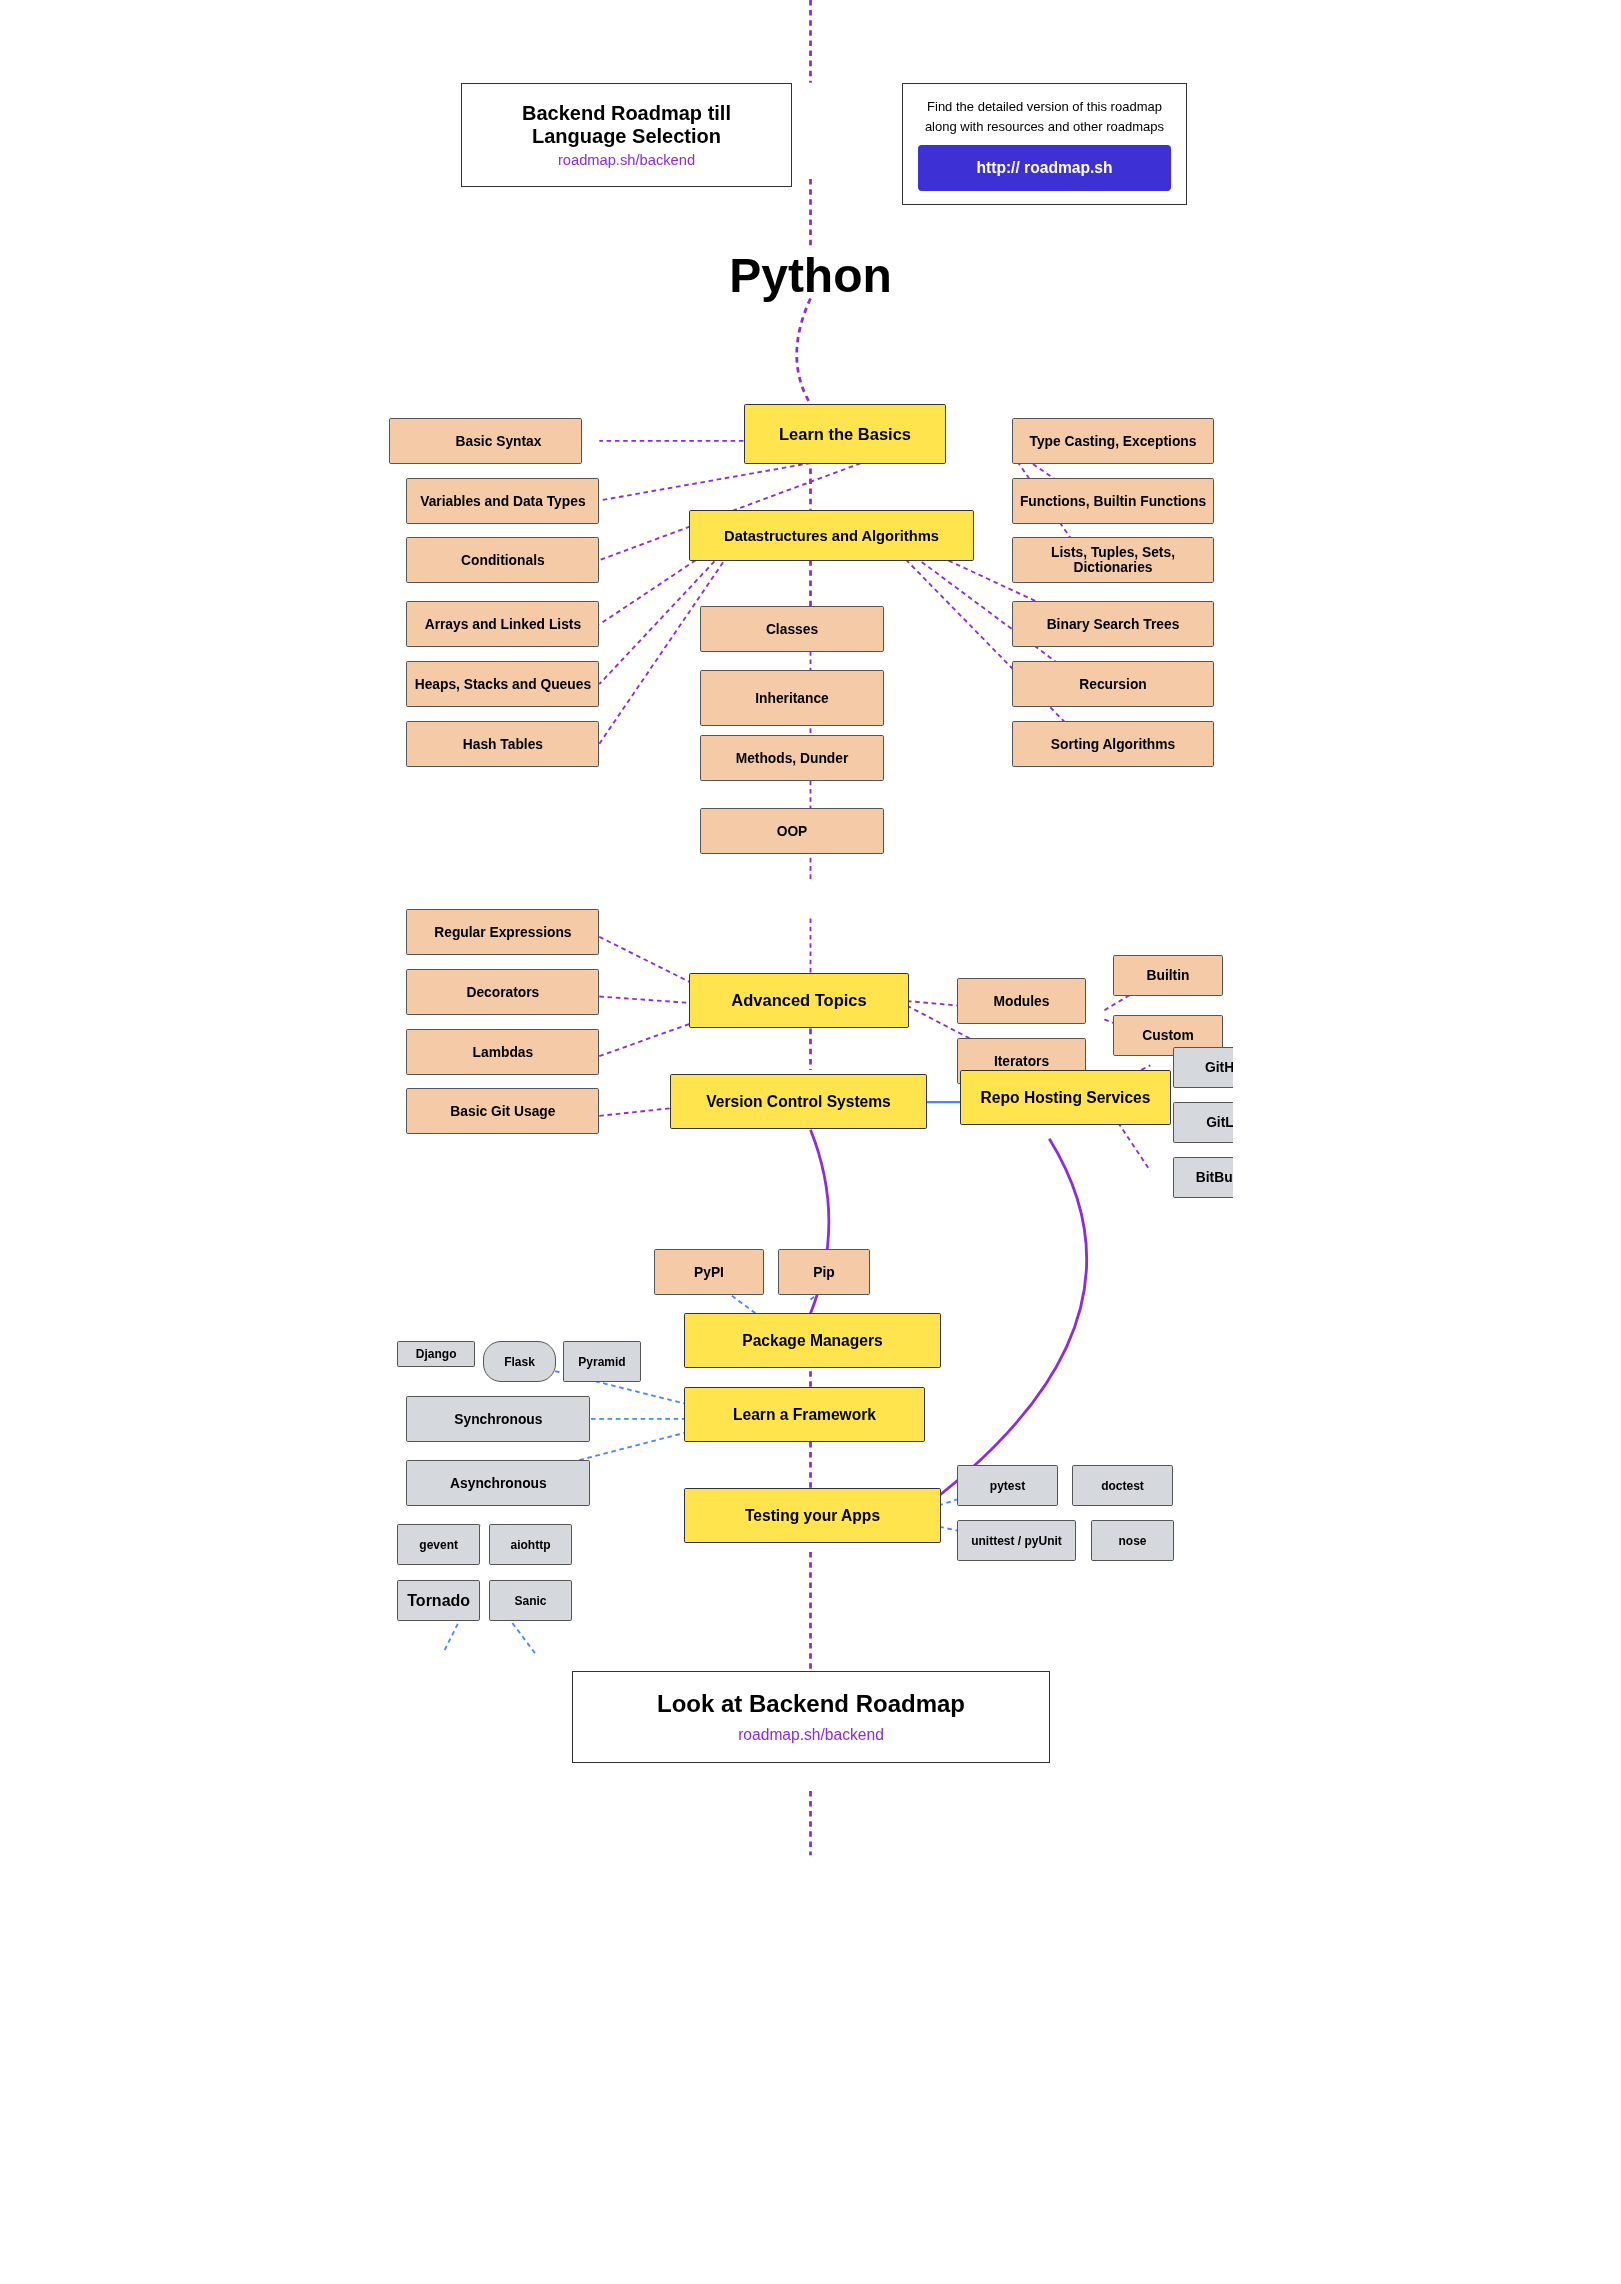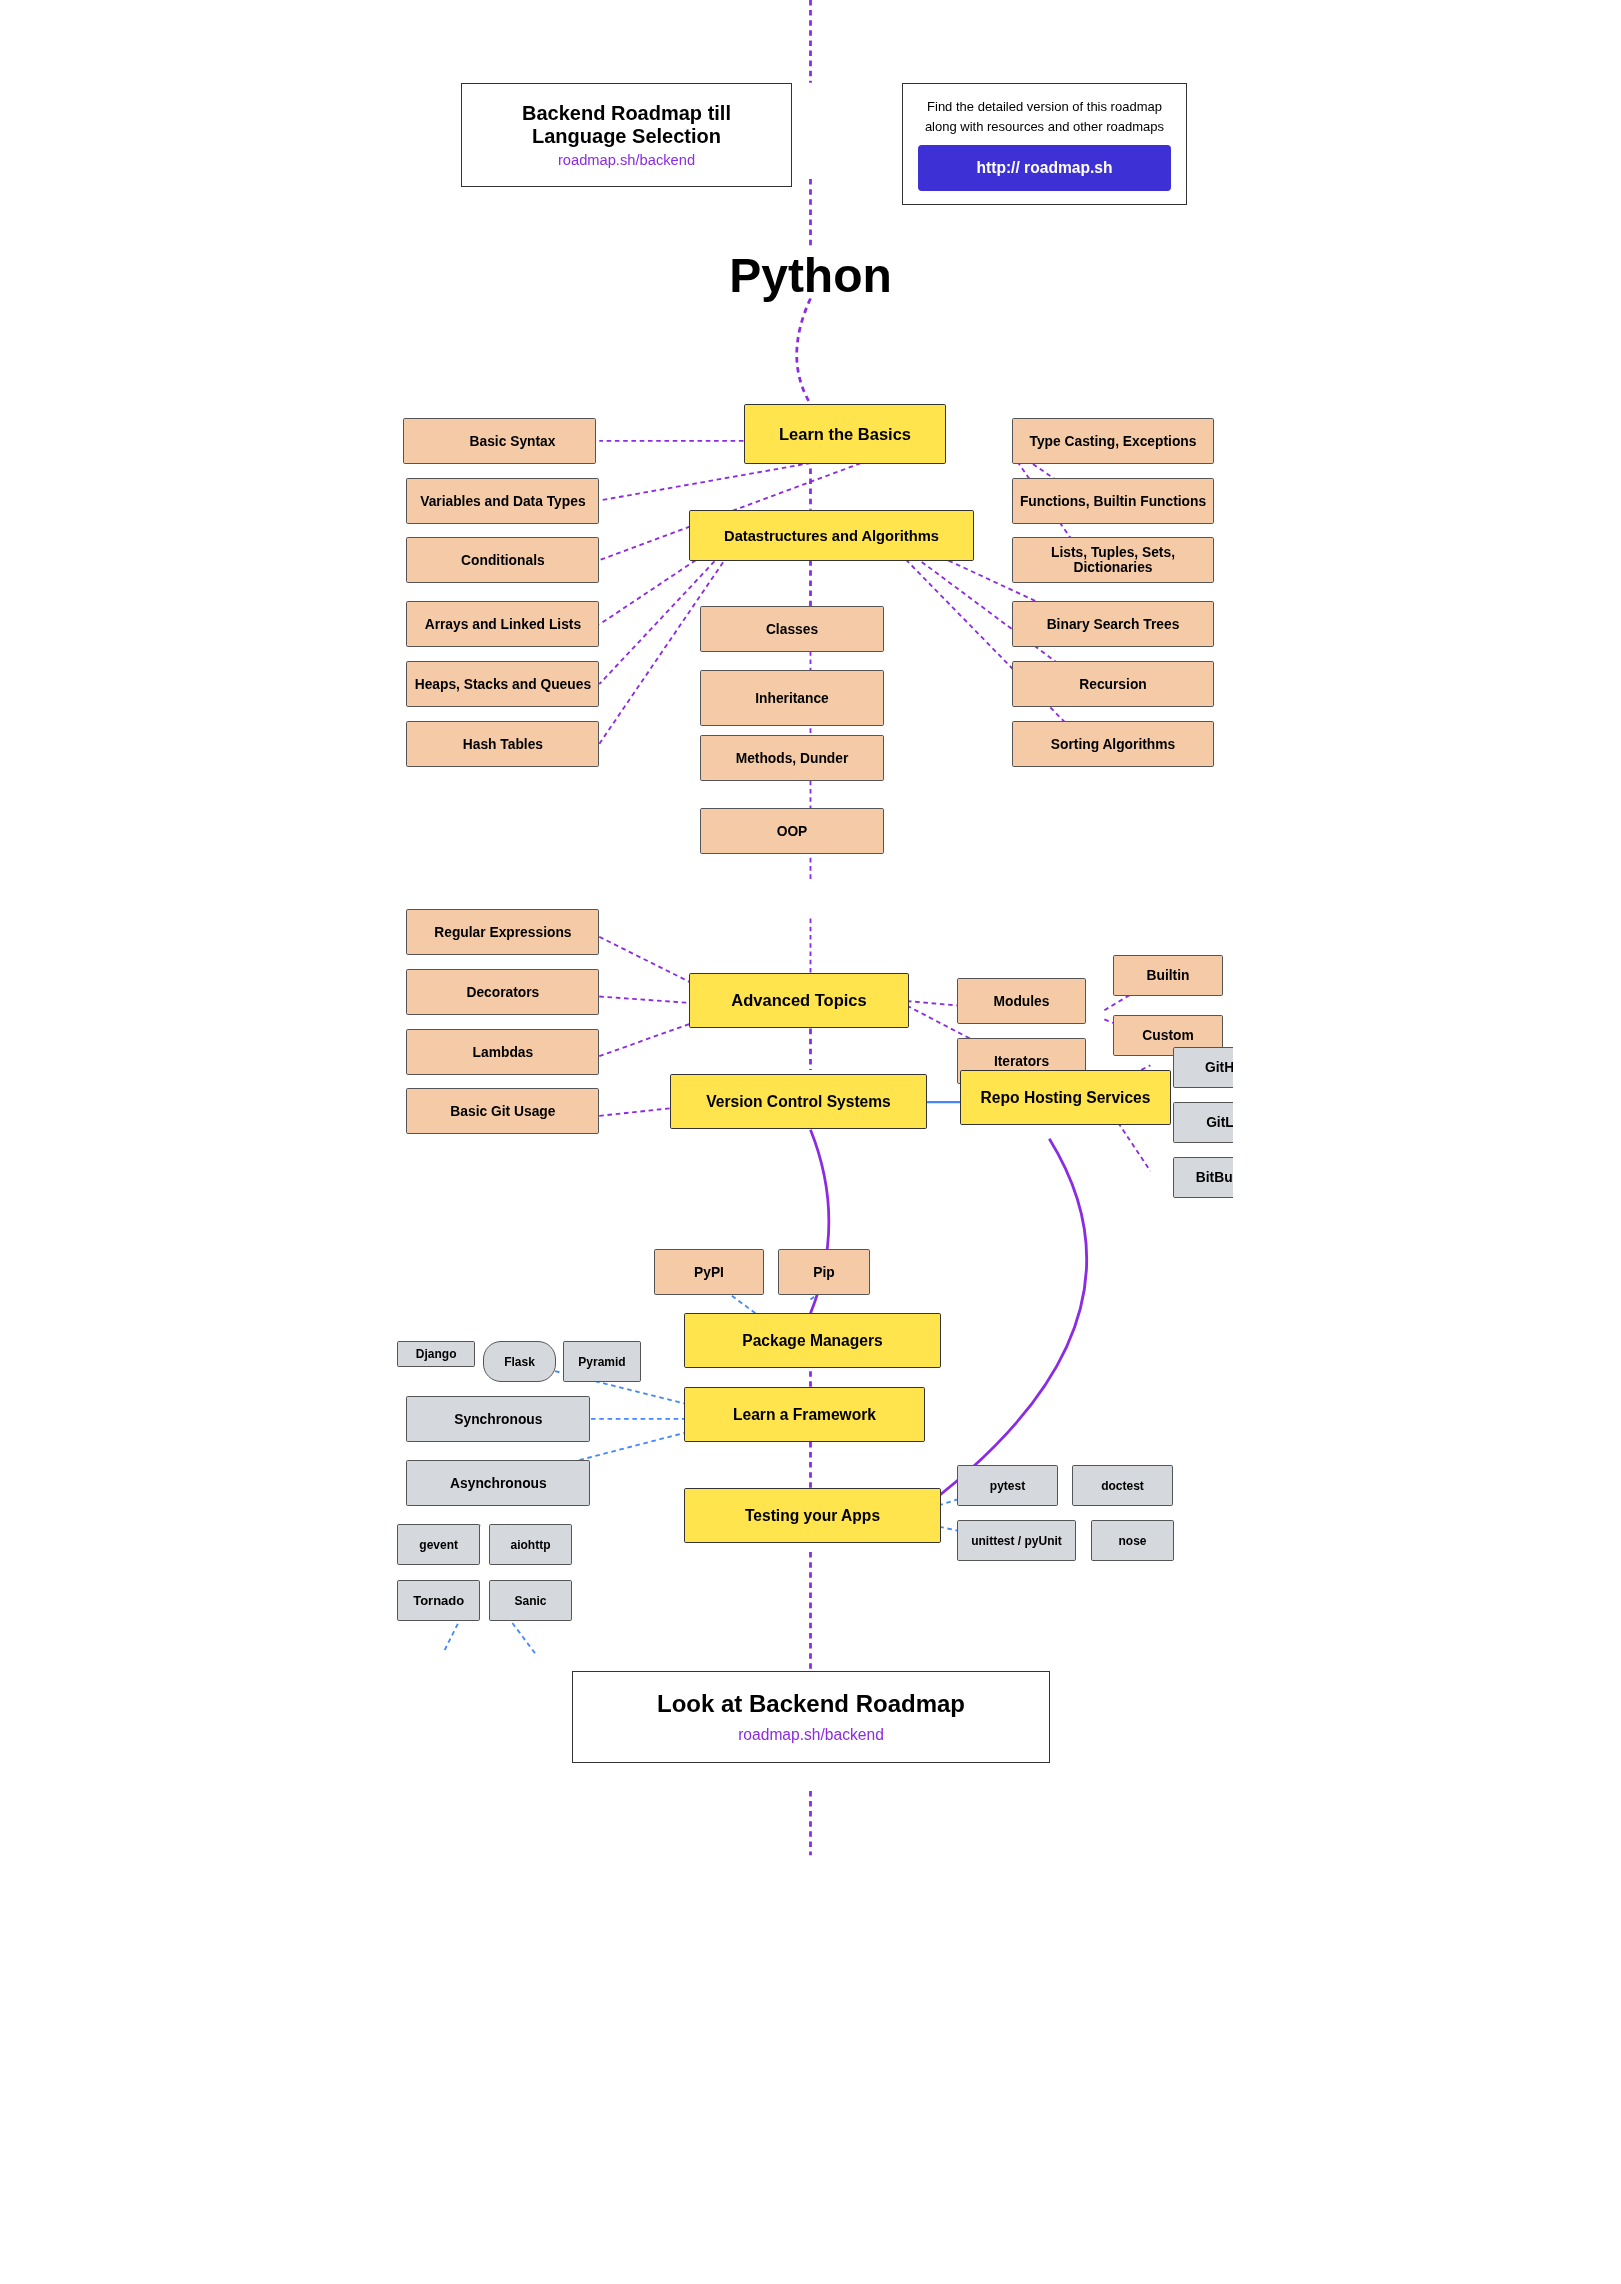--- a/index.html
+++ b/index.html
@@ -227,21 +227,21 @@
     <div style="font-size:13px; line-height:1.5; margin-bottom:9.2px;">Find the detailed version of this roadmap along with resources and other roadmaps</div>
     <div class="node node-blue-btn" style="position:relative; left:0; top:0; width:100%; height:46px; font-size:15.6px;">http:// roadmap.sh</div>
   </div>
 
   <div class="python-title" style="left:0; right:0; top:248px;">Python</div>
 
   <div class="node node-yellow" style="left:340px; top:404px; width:202px; height:60px; font-size:16.5px;">Learn the Basics</div>
 
   <div class="node node-yellow" style="left:285px; top:510px; width:285px; height:51px; font-size:14.7px;">Datastructures and Algorithms</div>
 
-  <div class="node node-tan" style="left:15px; top:418px; width:193px; height:46px;padding-left:26px;">Basic Syntax</div>
+  <div class="node node-tan" style="left:1px; top:418px; width:193px; height:46px;padding-left:26px;">Basic Syntax</div>
   <div class="node node-tan" style="left:18.4px; top:478px; width:193px; height:46px;">Variables and Data Types</div>
   <div class="node node-tan" style="left:18.4px; top:537px; width:193px; height:46px;">Conditionals</div>
 
   <div class="node node-tan" style="left:624px; top:418px; width:202px; height:46px;">Type Casting, Exceptions</div>
   <div class="node node-tan" style="left:624px; top:478px; width:202px; height:46px;">Functions, Builtin Functions</div>
   <div class="node node-tan" style="left:624px; top:537px; width:202px; height:46px;">Lists, Tuples, Sets, Dictionaries</div>
 
   <div class="node node-tan" style="left:18.4px; top:601px; width:193px; height:46px;">Arrays and Linked Lists</div>
   <div class="node node-tan" style="left:18.4px; top:661px; width:193px; height:46px;">Heaps, Stacks and Queues</div>
   <div class="node node-tan" style="left:18.4px; top:721px; width:193px; height:46px;">Hash Tables</div>
@@ -279,21 +279,21 @@
 
   <div class="node node-gray" style="left:9.2px; top:1341px; width:78px; height:26px; font-size:12px;">Django</div>
   <div class="node node-gray" style="left:95px; top:1341px; width:73px; height:41px; font-size:12px;border-radius:18px;">Flask</div>
   <div class="node node-gray" style="left:175px; top:1341px; width:78px; height:41px; font-size:12px;">Pyramid</div>
 
   <div class="node node-gray" style="left:18.4px; top:1396px; width:184px; height:46px; font-size:13.8px;">Synchronous</div>
   <div class="node node-gray" style="left:18.4px; top:1460px; width:184px; height:46px; font-size:13.8px;">Asynchronous</div>
 
   <div class="node node-gray" style="left:9.2px; top:1524px; width:83px; height:41px; font-size:12px;">gevent</div>
   <div class="node node-gray" style="left:101px; top:1524px; width:83px; height:41px; font-size:12px;">aiohttp</div>
-  <div class="node node-gray" style="left:9.2px; top:1580px; width:83px; height:41px; font-size:13px;">Tornado</div>
+  <div class="node node-gray" style="left:9.2px; top:1580px; width:83px; height:41px; font-size:16px;">Tornado</div>
   <div class="node node-gray" style="left:101px; top:1580px; width:83px; height:41px; font-size:12px;">Sanic</div>
 
   <div class="node node-tan" style="left:266px; top:1249px; width:110px; height:46px;">PyPI</div>
   <div class="node node-tan" style="left:390px; top:1249px; width:92px; height:46px;">Pip</div>
 
   <div class="node node-yellow" style="left:280px; top:1313px; width:257px; height:55px; font-size:15.6px;">Package Managers</div>
 
   <div class="node node-yellow" style="left:280px; top:1387px; width:241px; height:55px; font-size:15.6px;">Learn a Framework</div>
 
   <div class="node node-yellow" style="left:280px; top:1488px; width:257px; height:55px; font-size:15.6px;">Testing your Apps</div>

